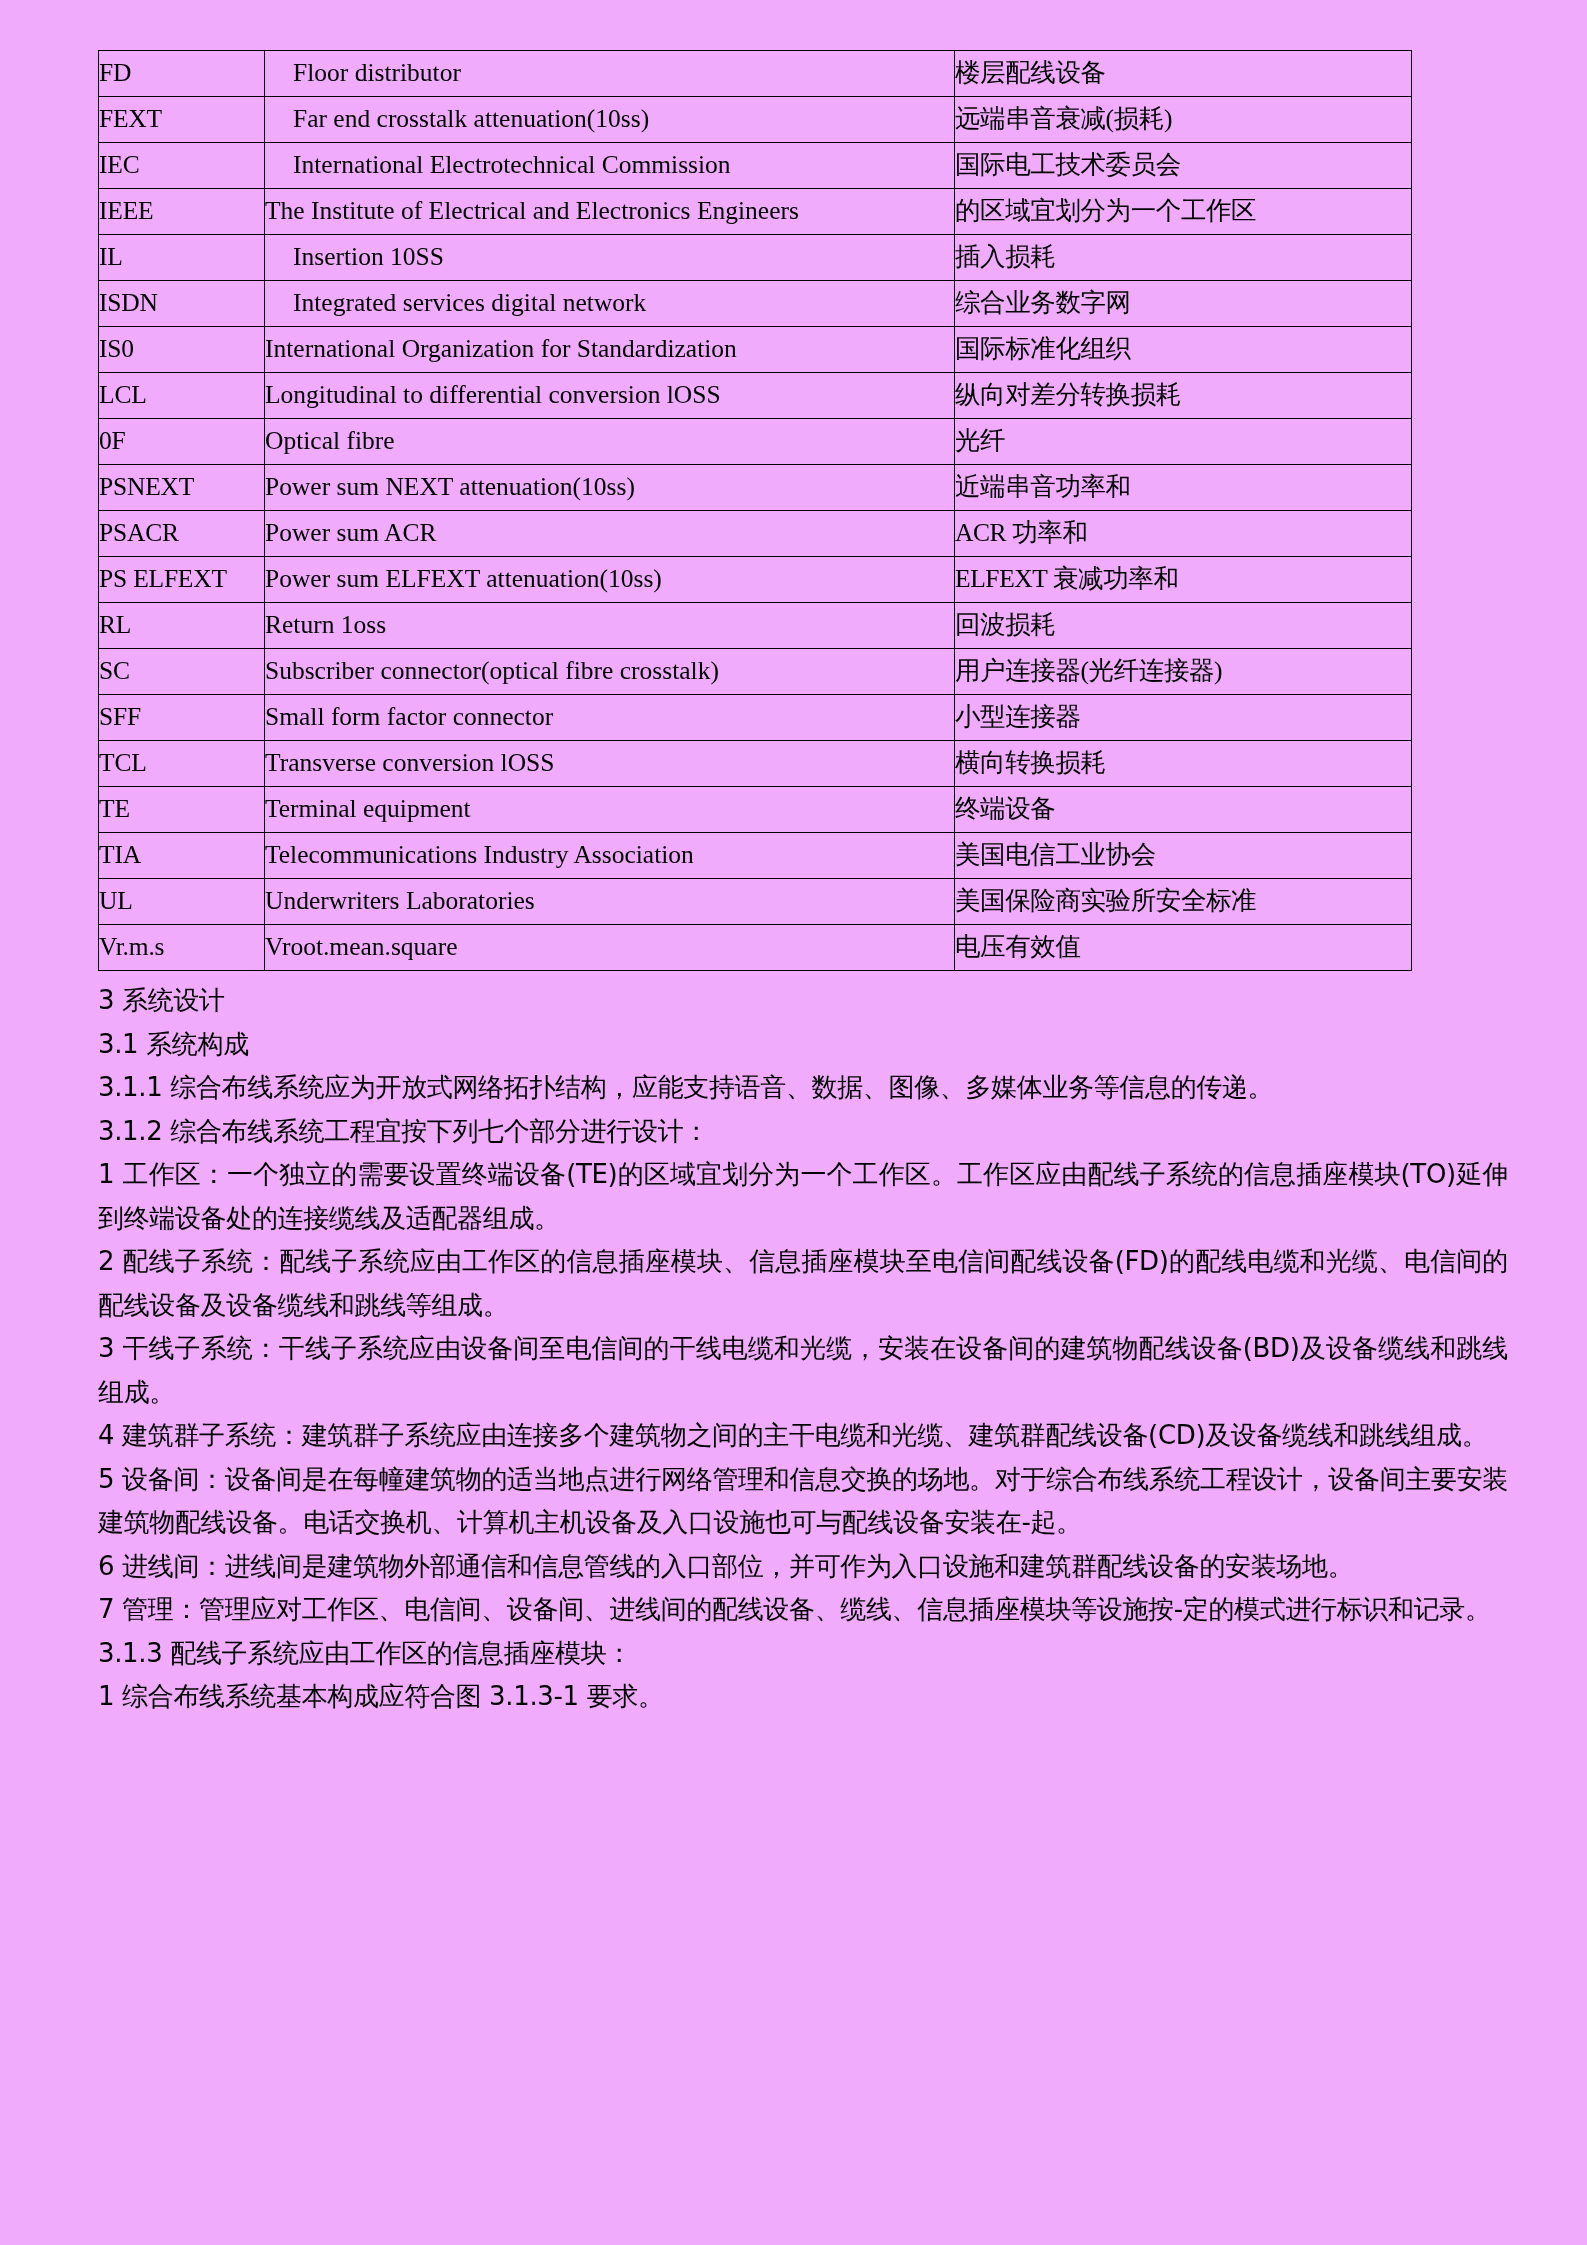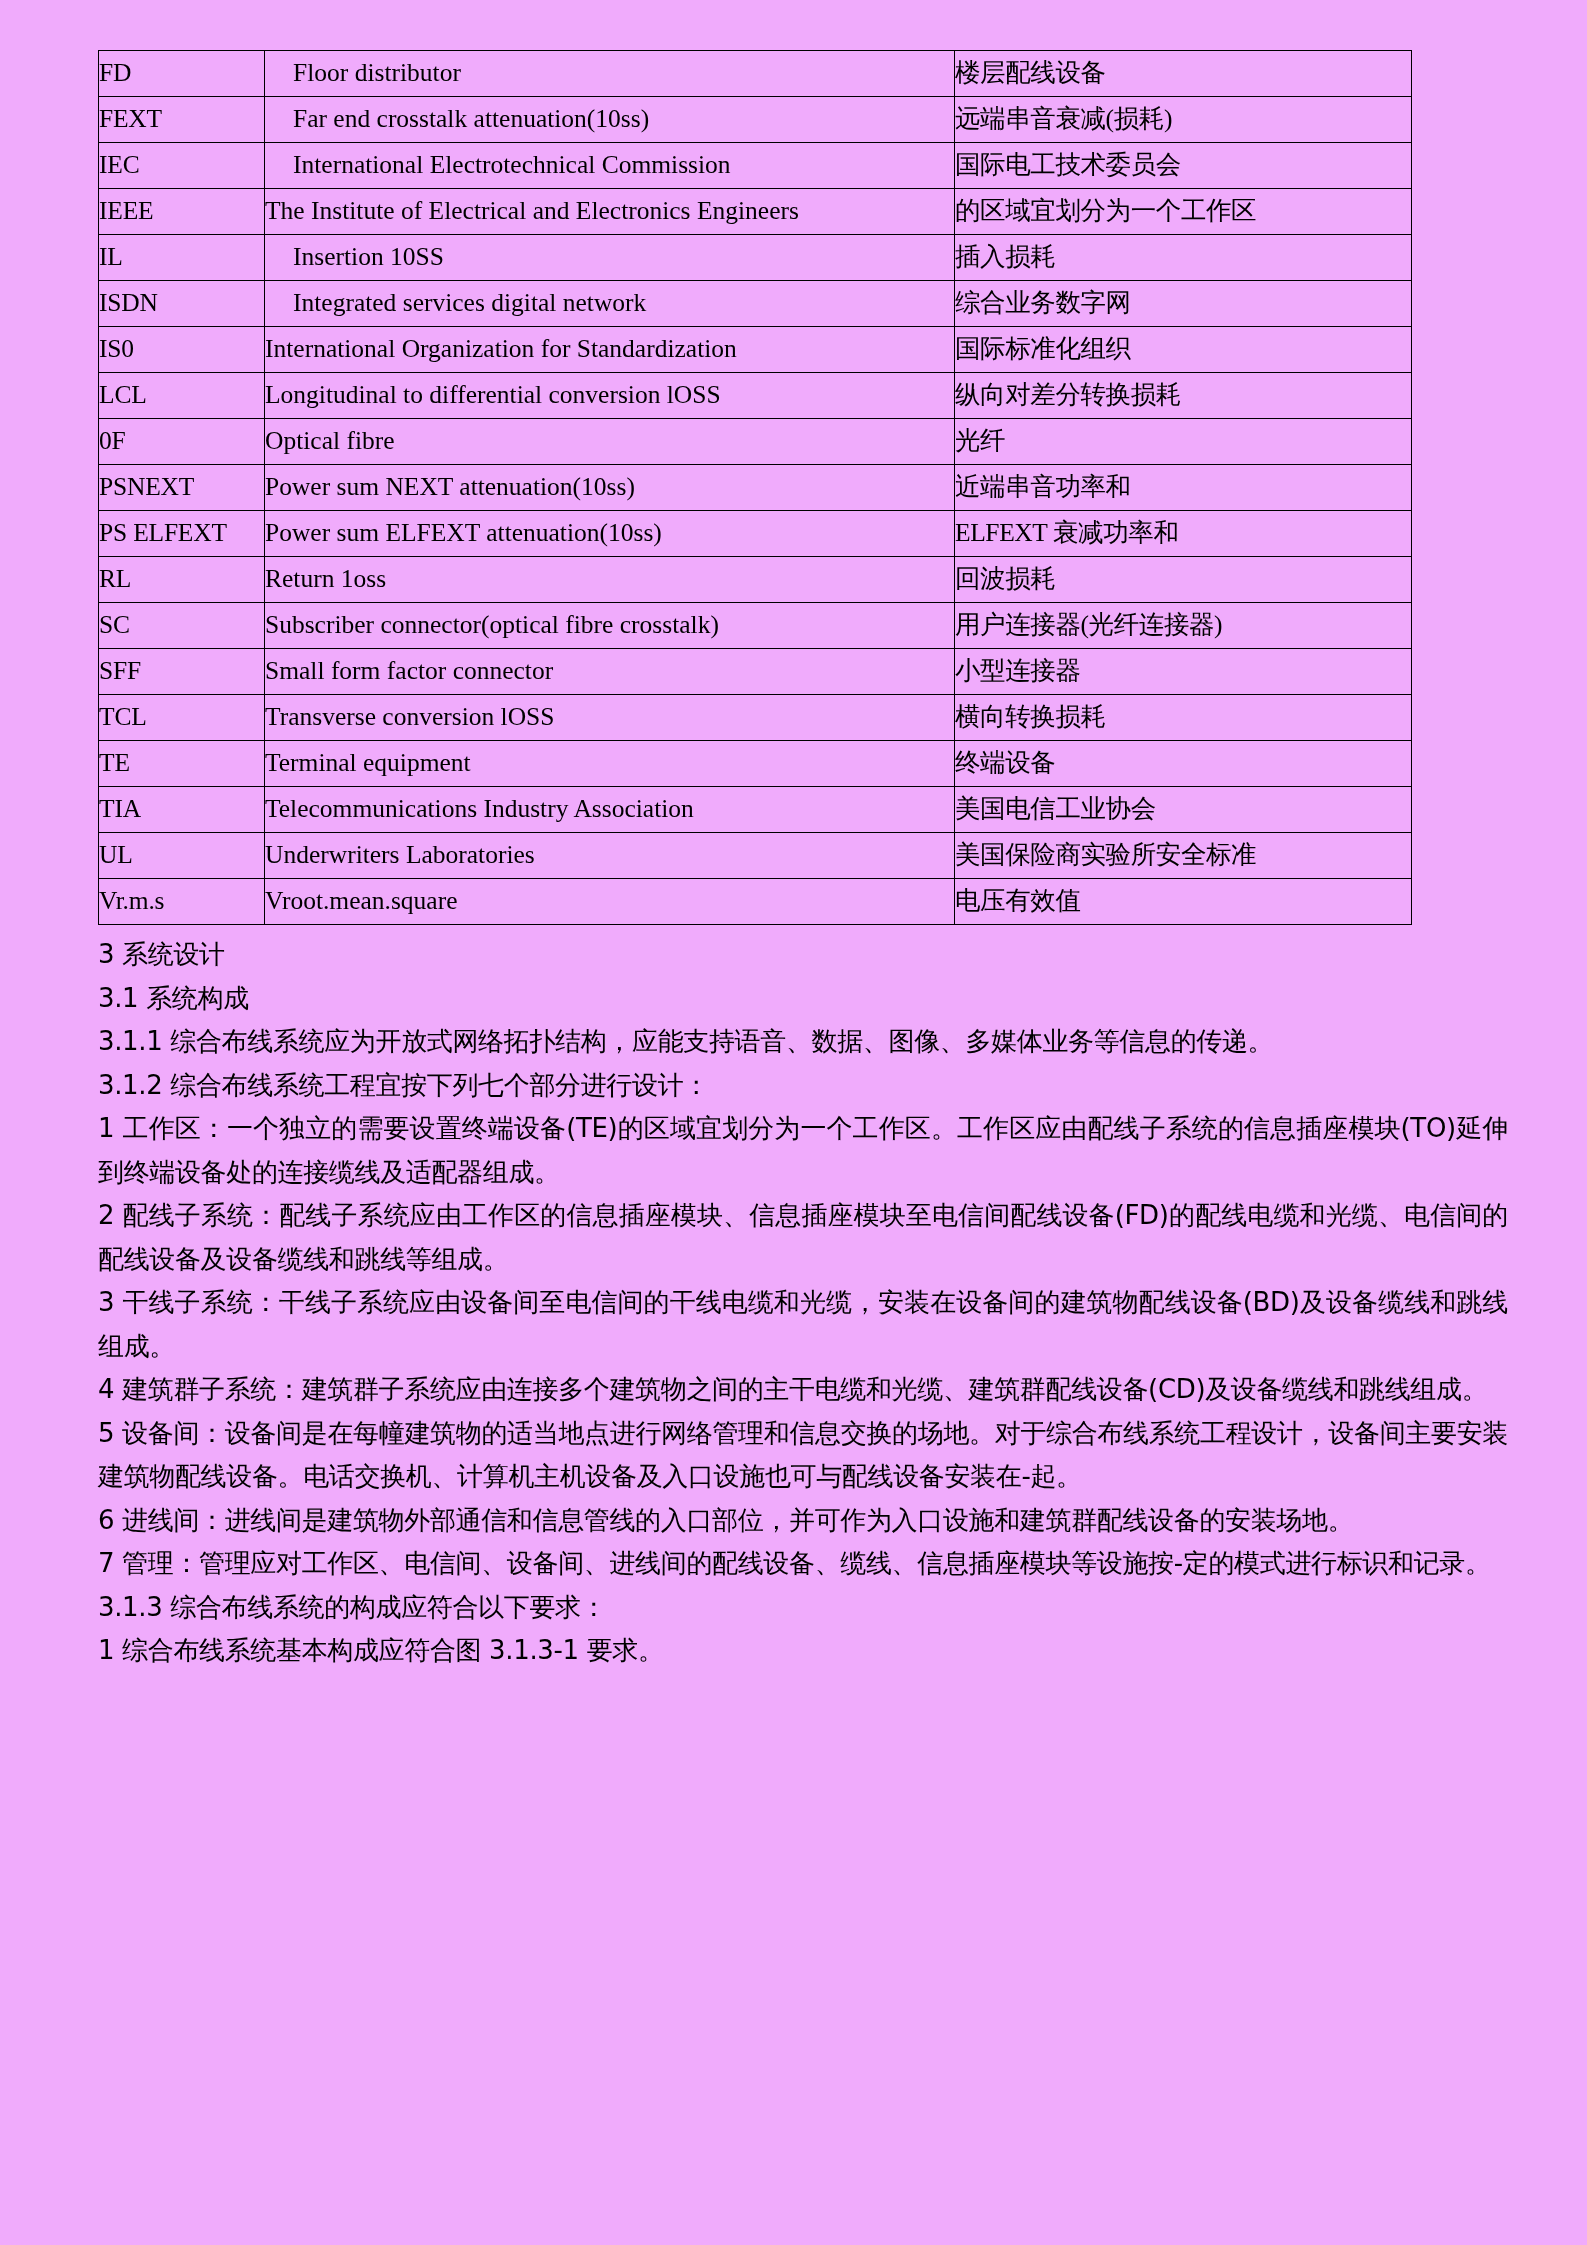--- a/index.html
+++ b/index.html
@@ -130,20 +130,25 @@
         </tr>
         <tr>
           <td class="cell-abbr">0F</td>
           <td class="cell-en">Optical fibre</td>
           <td class="cell-zh">光纤</td>
         </tr>
         <tr>
           <td class="cell-abbr">PSNEXT</td>
           <td class="cell-en">Power sum NEXT attenuation(10ss)</td>
           <td class="cell-zh">近端串音功率和</td>
+        </tr>
+        <tr>
+          <td class="cell-abbr">PSACR</td>
+          <td class="cell-en">Power sum ACR</td>
+          <td class="cell-zh">ACR 功率和</td>
         </tr>
         <tr>
           <td class="cell-abbr">PS ELFEXT</td>
           <td class="cell-en">Power sum ELFEXT attenuation(10ss)</td>
           <td class="cell-zh">ELFEXT 衰减功率和</td>
         </tr>
         <tr>
           <td class="cell-abbr">RL</td>
           <td class="cell-en">Return 1oss</td>
           <td class="cell-zh">回波损耗</td>
@@ -191,17 +196,17 @@
       <p class="para nowrap-line">3.1 系统构成</p>
       <p class="para">3.1.1 综合布线系统应为开放式网络拓扑结构，应能支持语音、数据、图像、多媒体业务等信息的传递。</p>
       <p class="para nowrap-line">3.1.2 综合布线系统工程宜按下列七个部分进行设计：</p>
       <p class="para">1 工作区：一个独立的需要设置终端设备(TE)的区域宜划分为一个工作区。工作区应由配线子系统的信息插座模块(TO)延伸到终端设备处的连接缆线及适配器组成。</p>
       <p class="para">2 配线子系统：配线子系统应由工作区的信息插座模块、信息插座模块至电信间配线设备(FD)的配线电缆和光缆、电信间的配线设备及设备缆线和跳线等组成。</p>
       <p class="para">3 干线子系统：干线子系统应由设备间至电信间的干线电缆和光缆，安装在设备间的建筑物配线设备(BD)及设备缆线和跳线组成。</p>
       <p class="para">4 建筑群子系统：建筑群子系统应由连接多个建筑物之间的主干电缆和光缆、建筑群配线设备(CD)及设备缆线和跳线组成。</p>
       <p class="para">5 设备间：设备间是在每幢建筑物的适当地点进行网络管理和信息交换的场地。对于综合布线系统工程设计，设备间主要安装建筑物配线设备。电话交换机、计算机主机设备及入口设施也可与配线设备安装在-起。</p>
       <p class="para">6 进线间：进线间是建筑物外部通信和信息管线的入口部位，并可作为入口设施和建筑群配线设备的安装场地。</p>
       <p class="para">7 管理：管理应对工作区、电信间、设备间、进线间的配线设备、缆线、信息插座模块等设施按-定的模式进行标识和记录。</p>
-      <p class="para nowrap-line">3.1.3 综合布线系统的构成应符合以下要求：</p>
+      <p class="para nowrap-line">3.1.3 配线子系统应由工作区的信息插座模块：</p>
       <p class="para nowrap-line">1 综合布线系统基本构成应符合图 3.1.3-1 要求。</p>
     </div>
 
 </div>
 
 </body></html>

